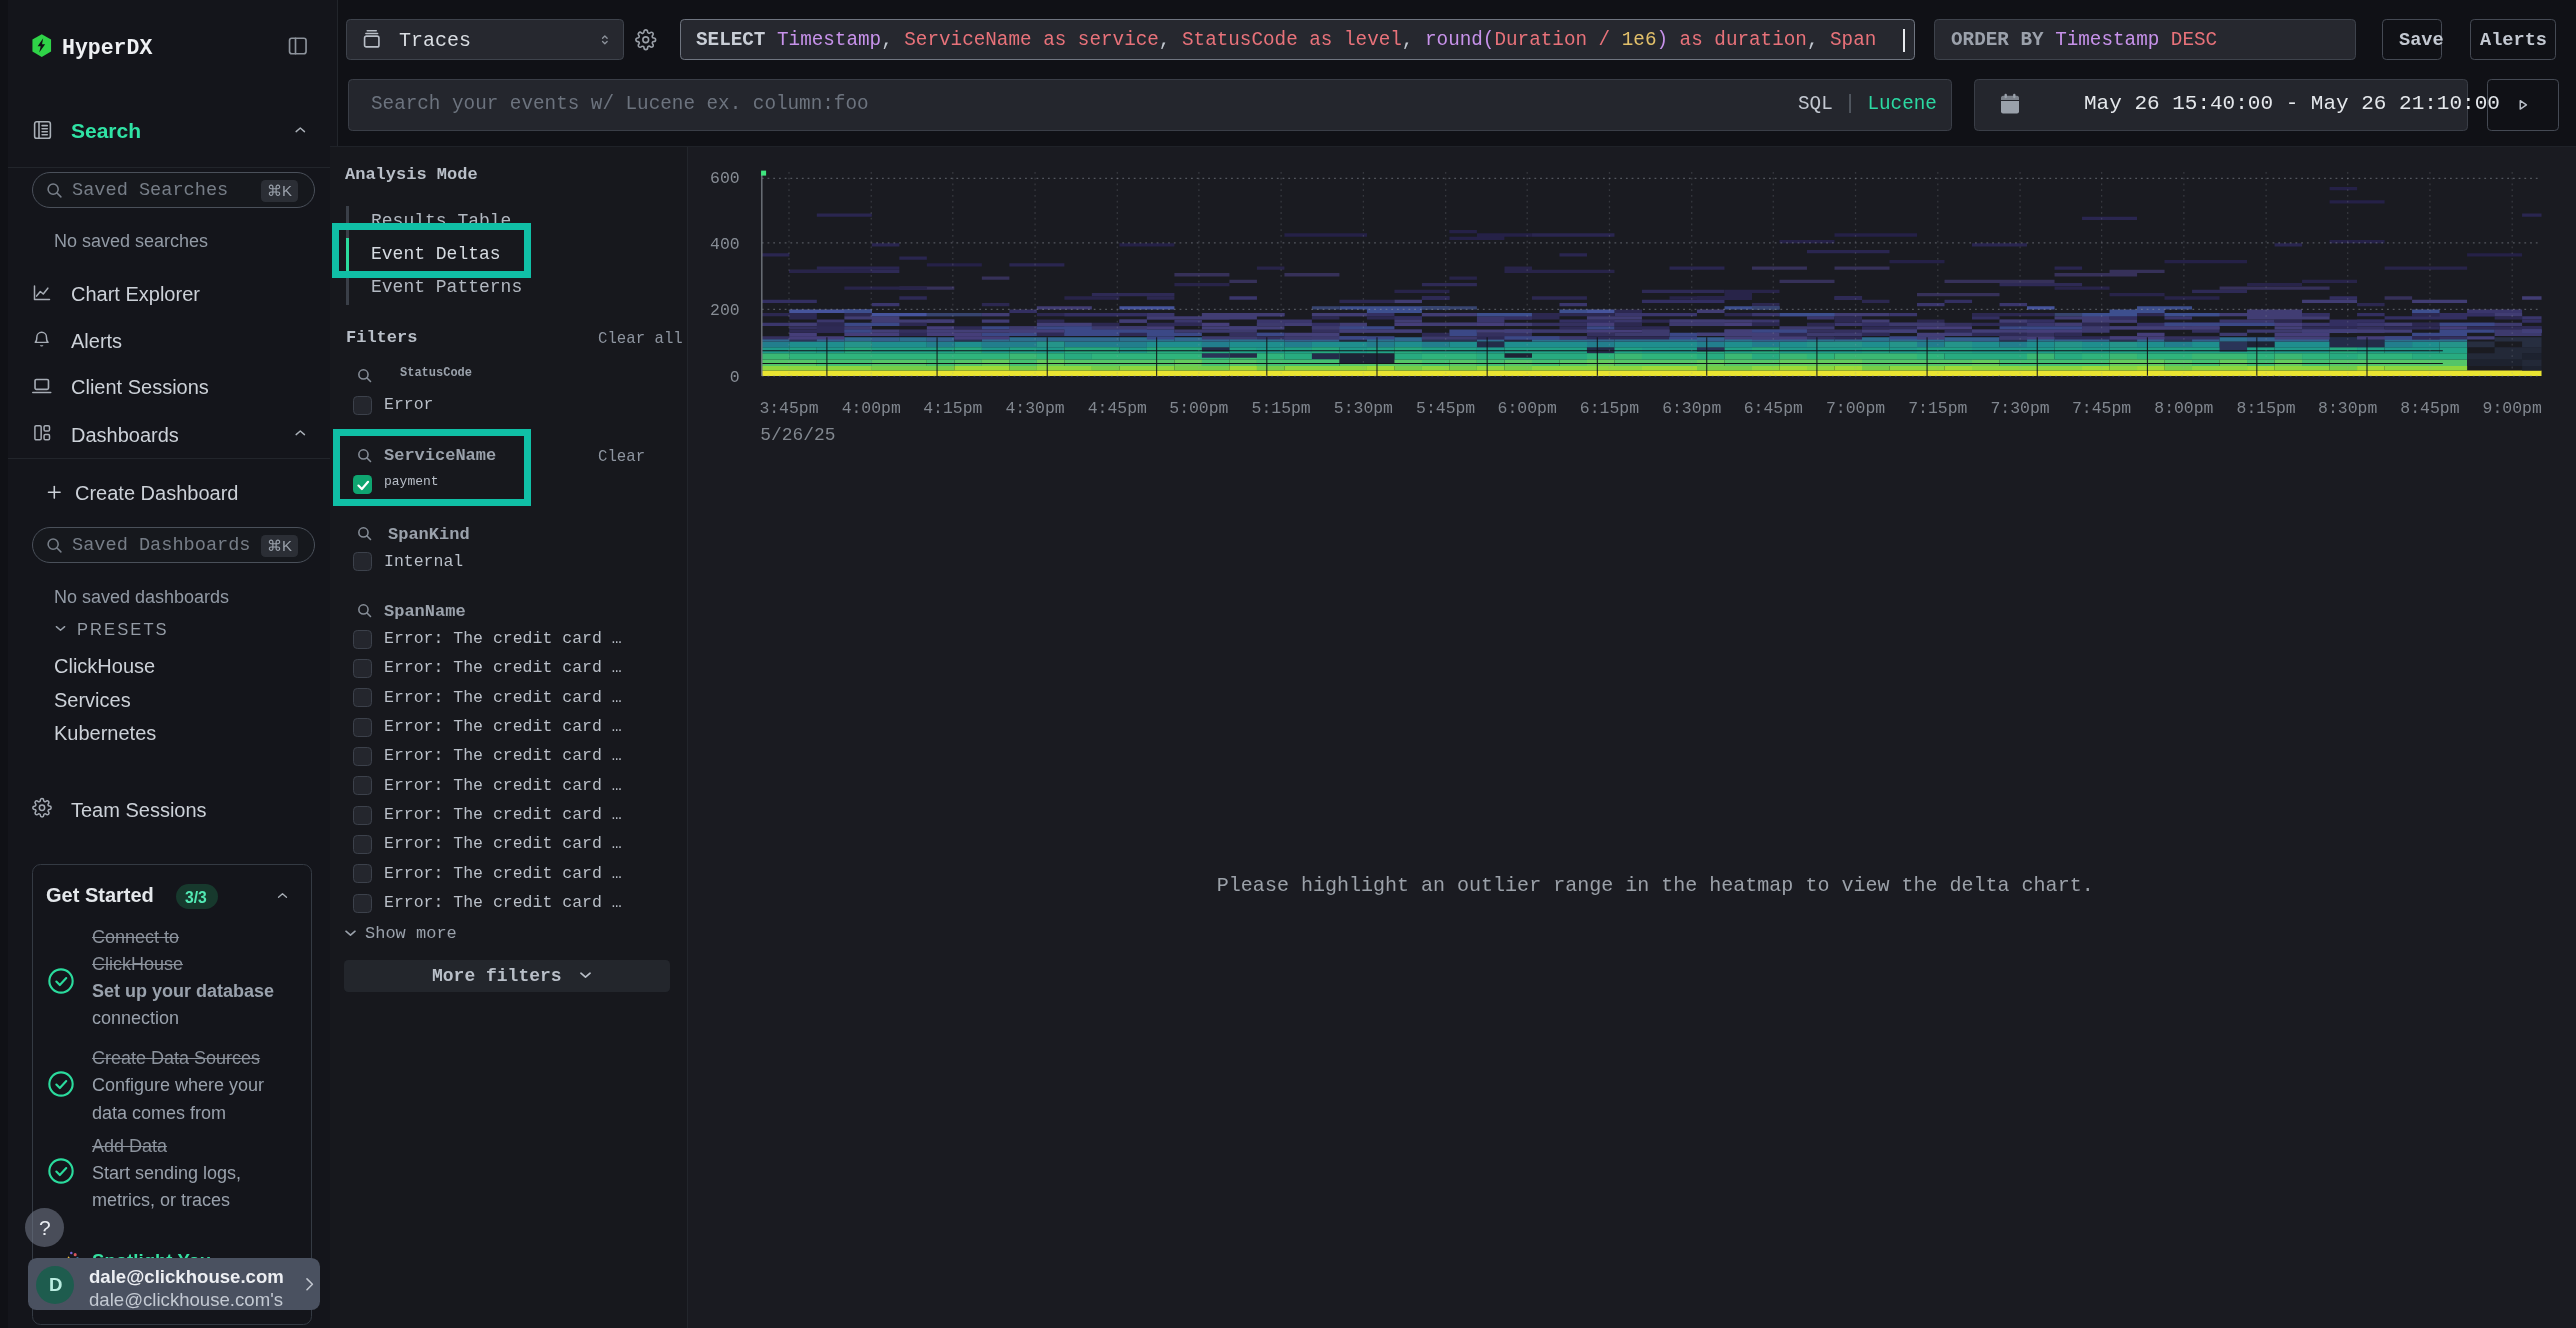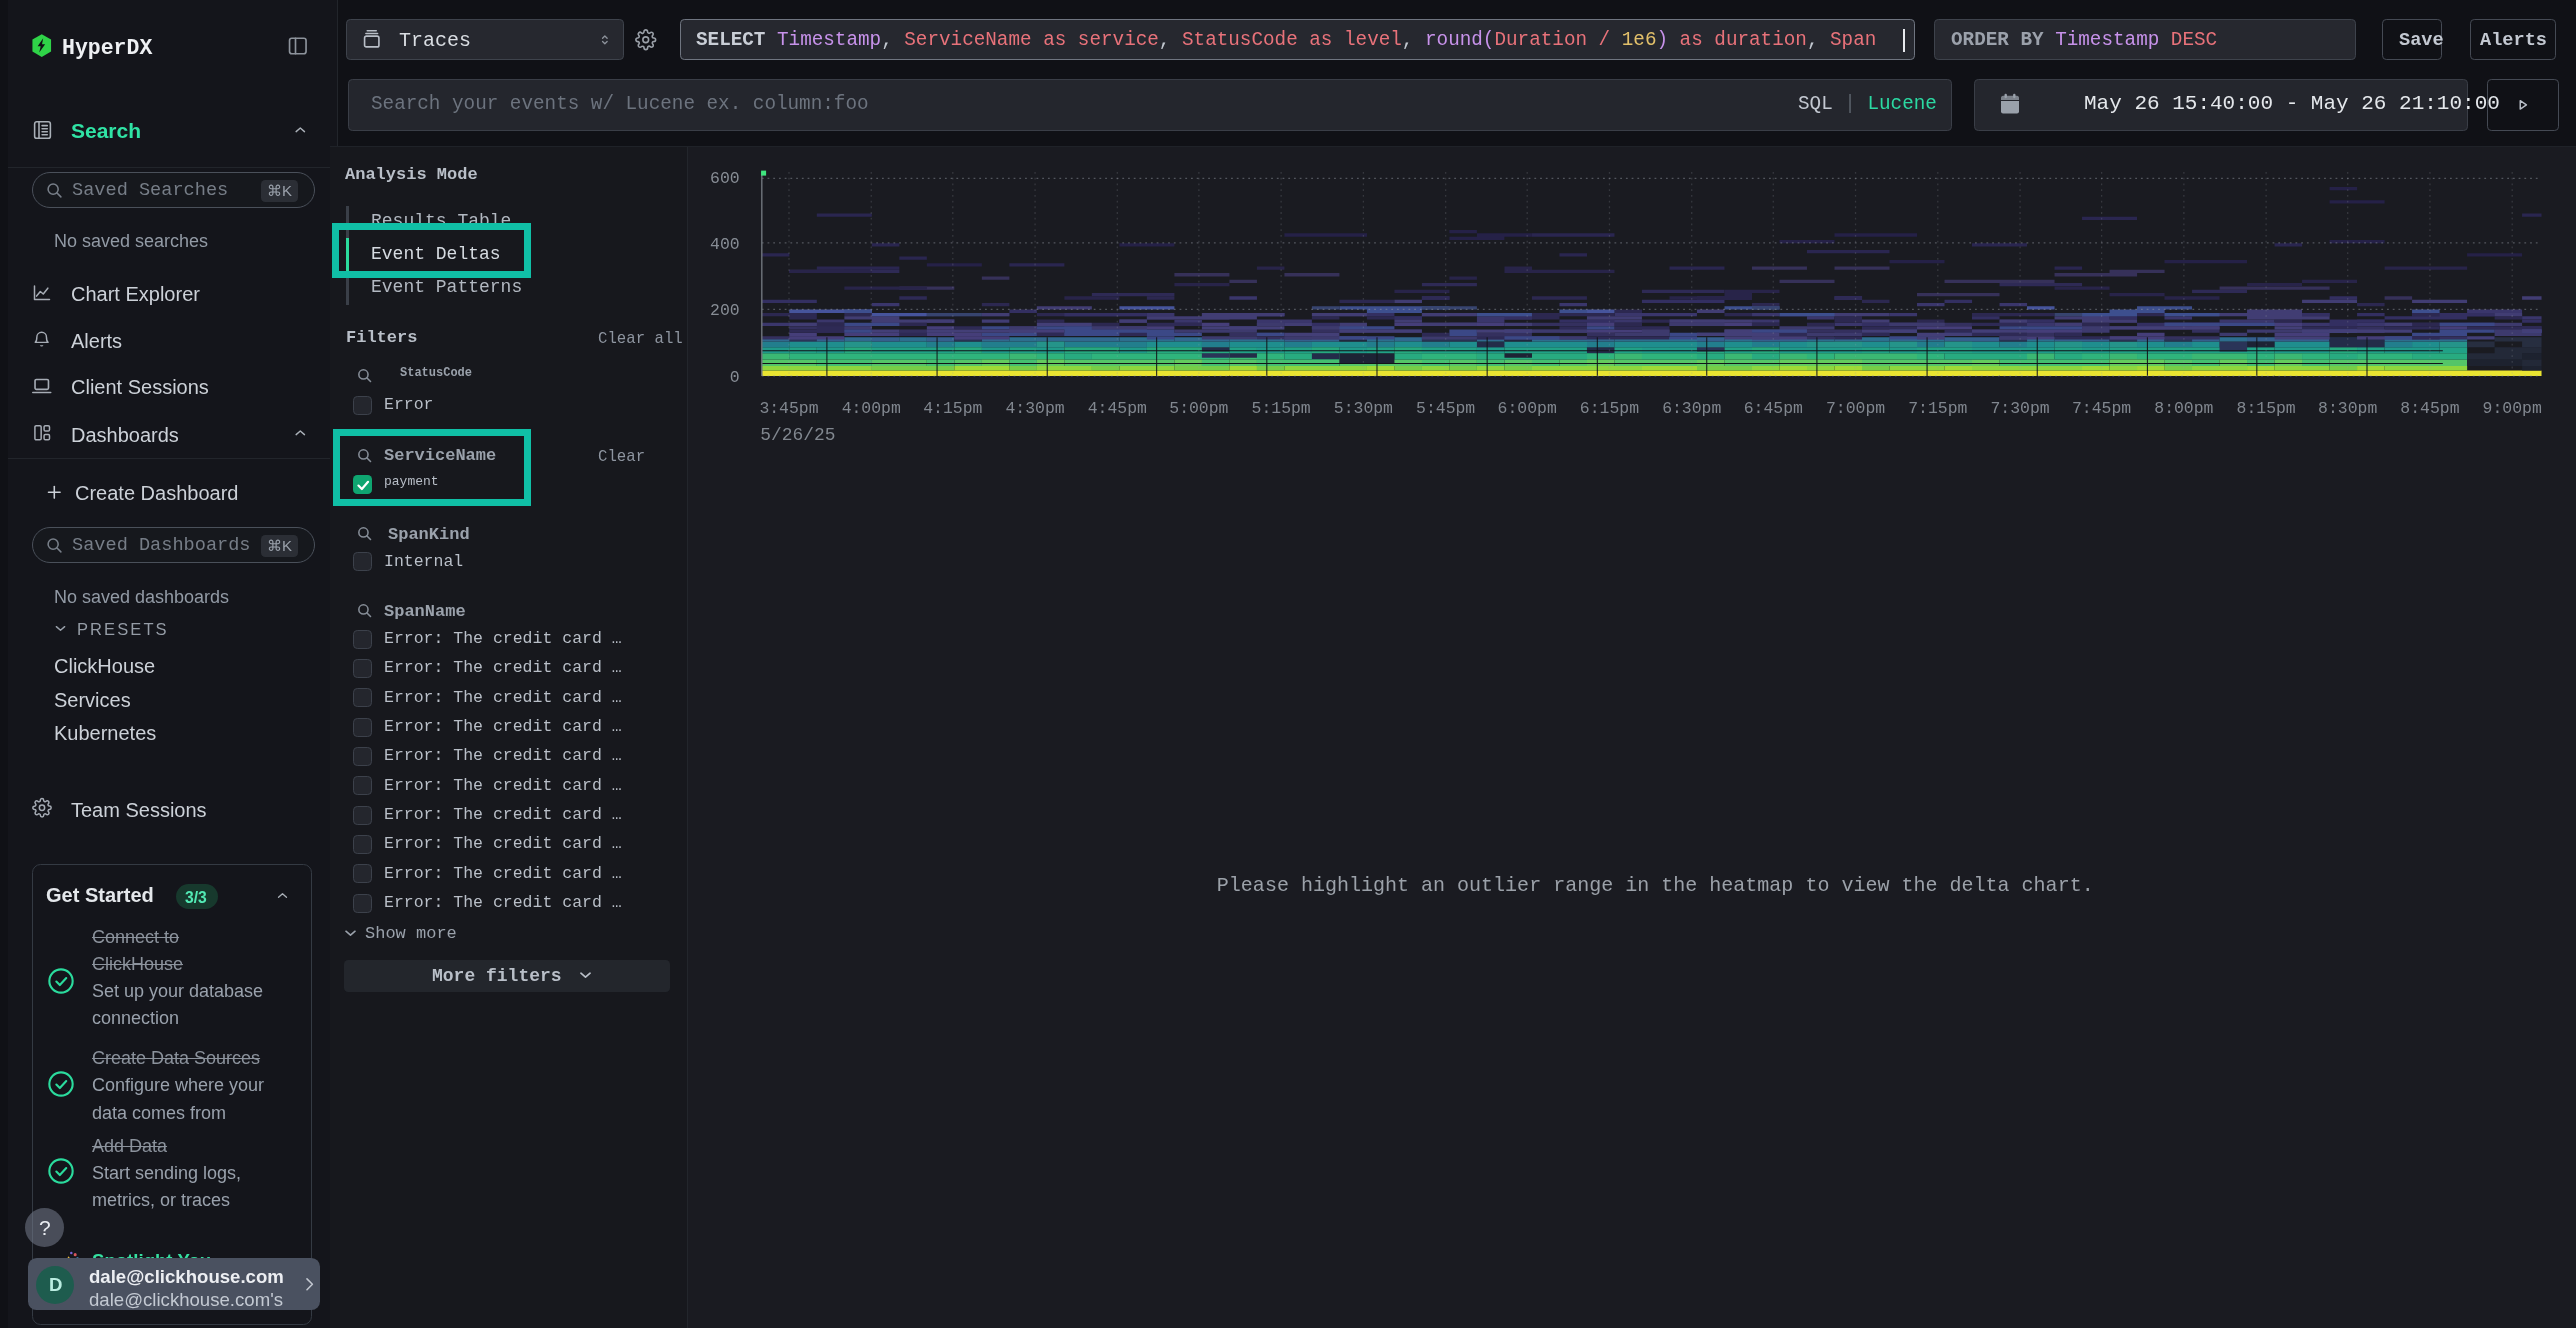--- a/index.html
+++ b/index.html
@@ -103,21 +103,21 @@
     <div class="abs sans" style="left:177px;top:889px;font-size:15.7px;color:#52e9b4;font-weight:bold;white-space:nowrap;">3/3</div>
     <svg class="abs" style="left:266px;top:889px" width="17" height="13.6" viewBox="0 0 24 24" fill="none" stroke="#aab0b8" stroke-width="2.4" stroke-linecap="round" stroke-linejoin="round">
       <polyline points="5,14.5 12,8.5 19,14.5"></polyline>
     </svg>
     <svg class="abs" style="left:39px;top:967px" width="28" height="28" viewBox="0 0 24 24" fill="none" stroke="#2bdb9d" stroke-width="1.8" stroke-linecap="round" stroke-linejoin="round">
       <circle cx="12" cy="12" r="10"></circle>
       <polyline points="8,12.5 11,15.5 16.5,9.5"></polyline>
     </svg>
     <div class="abs sans" style="left:84px;top:927px;font-size:18px;color:#8b929c;font-weight:normal;white-space:nowrap;text-decoration:line-through">Connect to</div>
     <div class="abs sans" style="left:84px;top:954px;font-size:18px;color:#8b929c;font-weight:normal;white-space:nowrap;text-decoration:line-through">ClickHouse</div>
-    <div class="abs sans" style="left:84px;top:981px;font-size:18px;color:#99a1ac;font-weight:normal;white-space:nowrap;">Set up your database</div>
+    <div class="abs sans" style="left:84px;top:981px;font-size:18px;color:#99a1ac;font-weight:bold;white-space:nowrap;">Set up your database</div>
     <div class="abs sans" style="left:84px;top:1008px;font-size:18px;color:#99a1ac;font-weight:normal;white-space:nowrap;">connection</div>
     <svg class="abs" style="left:39px;top:1070px" width="28" height="28" viewBox="0 0 24 24" fill="none" stroke="#2bdb9d" stroke-width="1.8" stroke-linecap="round" stroke-linejoin="round">
       <circle cx="12" cy="12" r="10"></circle>
       <polyline points="8,12.5 11,15.5 16.5,9.5"></polyline>
     </svg>
     <div class="abs sans" style="left:84px;top:1048px;font-size:18px;color:#8b929c;font-weight:normal;white-space:nowrap;text-decoration:line-through">Create Data Sources</div>
     <div class="abs sans" style="left:84px;top:1075px;font-size:18px;color:#99a1ac;font-weight:normal;white-space:nowrap;">Configure where your</div>
     <div class="abs sans" style="left:84px;top:1103px;font-size:18px;color:#99a1ac;font-weight:normal;white-space:nowrap;">data comes from</div>
     <svg class="abs" style="left:39px;top:1157px" width="28" height="28" viewBox="0 0 24 24" fill="none" stroke="#2bdb9d" stroke-width="1.8" stroke-linecap="round" stroke-linejoin="round">
       <circle cx="12" cy="12" r="10"></circle>

